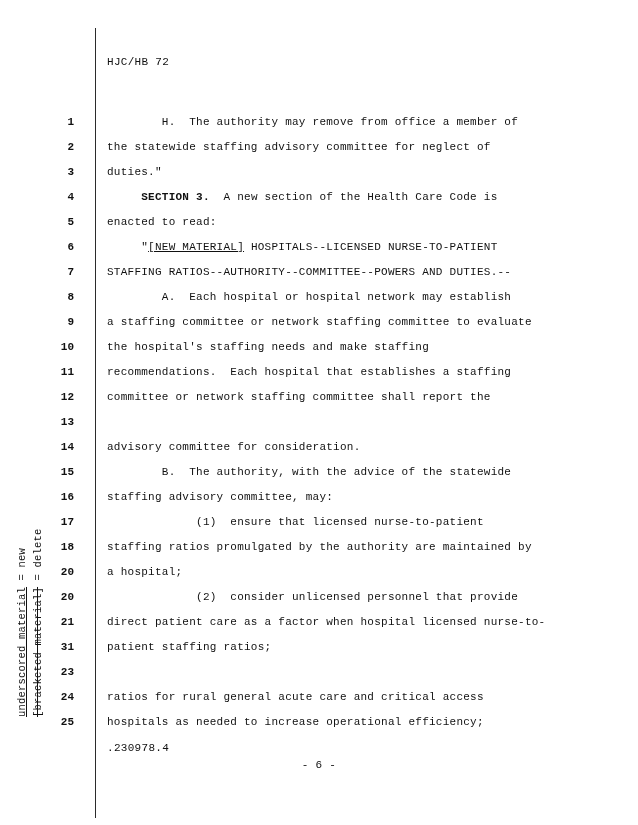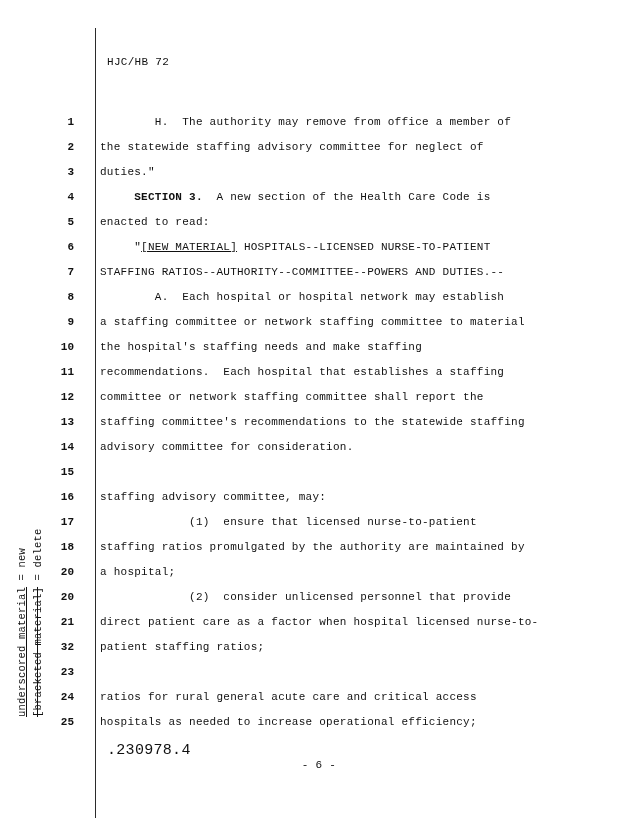--- a/index.html
+++ b/index.html
@@ -79,36 +79,36 @@
     position: absolute;
     left: 48px;
     width: 26px;
     text-align: right;
     font-size: 11px;
     font-weight: bold;
     line-height: 25px;
   }
   .line-text {
     position: absolute;
-    left: 100px;
+    left: 107px;
     top: 0;
     font-size: 11px;
     line-height: 25px;
     letter-spacing: 0.25px;
     white-space: pre;
   }
   .line-text b { font-weight: bold; }
   .line-text u { text-decoration: underline; }
 
   
   .doc-number {
     position: absolute;
     left: 107px;
     top: 742px;
-    font-size: 15px;
+    font-size: 11px;
     letter-spacing: 0.3px;
     white-space: pre;
   }
   .page-number {
     position: absolute;
     left: 0;
     top: 759px;
     width: 638px;
     text-align: center;
     font-size: 11px;
@@ -160,44 +160,44 @@
       <div class="line-row">
         <div class="line-num">7</div>
         <div class="line-text">STAFFING RATIOS--AUTHORITY--COMMITTEE--POWERS AND DUTIES.--</div>
       </div>
       <div class="line-row">
         <div class="line-num">8</div>
         <div class="line-text">        A.  Each hospital or hospital network may establish</div>
       </div>
       <div class="line-row">
         <div class="line-num">9</div>
-        <div class="line-text">a staffing committee or network staffing committee to material</div>
+        <div class="line-text">a staffing committee or network staffing committee to evaluate</div>
       </div>
       <div class="line-row">
         <div class="line-num">10</div>
         <div class="line-text">the hospital's staffing needs and make staffing</div>
       </div>
       <div class="line-row">
         <div class="line-num">11</div>
         <div class="line-text">recommendations.  Each hospital that establishes a staffing</div>
       </div>
       <div class="line-row">
         <div class="line-num">12</div>
         <div class="line-text">committee or network staffing committee shall report the</div>
       </div>
       <div class="line-row">
         <div class="line-num">13</div>
-        <div class="line-text">staffing committee's recommendations to the statewide staffing</div>
       </div>
       <div class="line-row">
         <div class="line-num">14</div>
         <div class="line-text">advisory committee for consideration.</div>
       </div>
       <div class="line-row">
         <div class="line-num">15</div>
+        <div class="line-text">        B.  The authority, with the advice of the statewide</div>
       </div>
       <div class="line-row">
         <div class="line-num">16</div>
         <div class="line-text">staffing advisory committee, may:</div>
       </div>
       <div class="line-row">
         <div class="line-num">17</div>
         <div class="line-text">             (1)  ensure that licensed nurse-to-patient</div>
       </div>
       <div class="line-row">
@@ -210,21 +210,21 @@
       </div>
       <div class="line-row">
         <div class="line-num">20</div>
         <div class="line-text">             (2)  consider unlicensed personnel that provide</div>
       </div>
       <div class="line-row">
         <div class="line-num">21</div>
         <div class="line-text">direct patient care as a factor when hospital licensed nurse-to-</div>
       </div>
       <div class="line-row">
-        <div class="line-num">32</div>
+        <div class="line-num">31</div>
         <div class="line-text">patient staffing ratios;</div>
       </div>
       <div class="line-row">
         <div class="line-num">23</div>
       </div>
       <div class="line-row">
         <div class="line-num">24</div>
         <div class="line-text">ratios for rural general acute care and critical access</div>
       </div>
       <div class="line-row">

